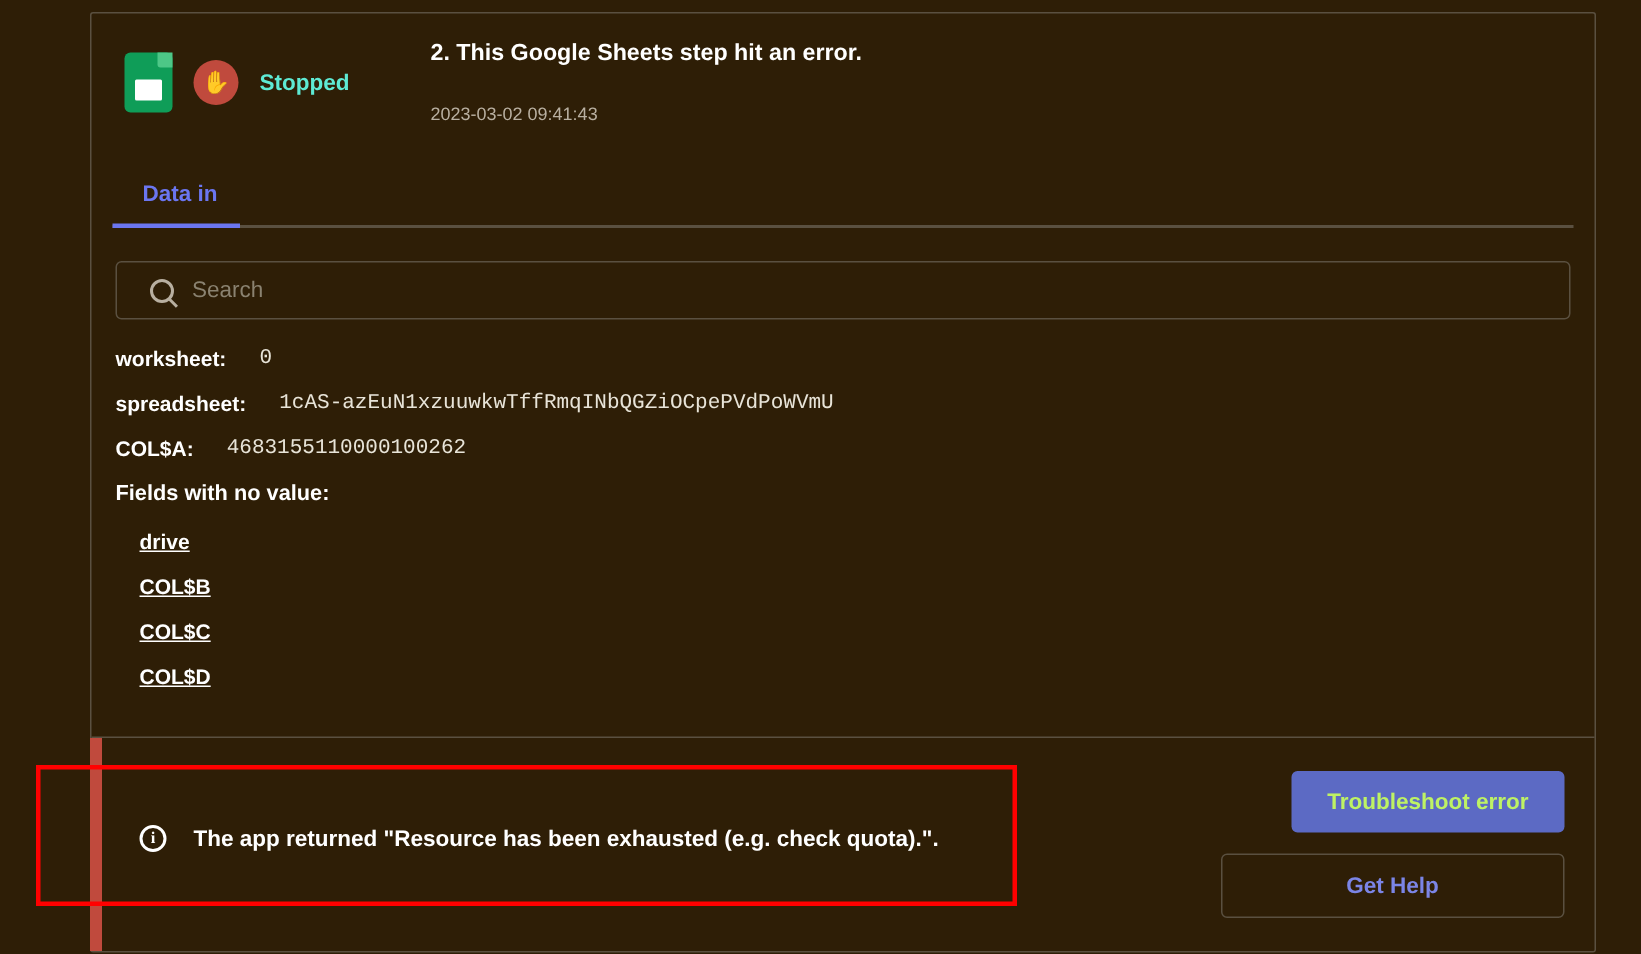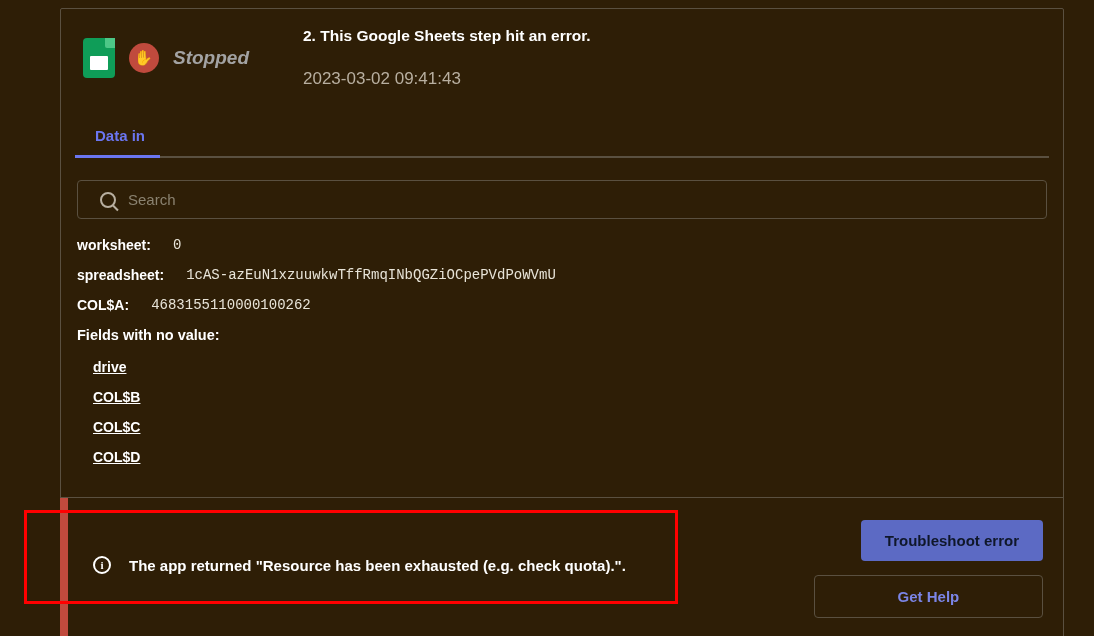--- a/index.html
+++ b/index.html
@@ -66,40 +66,39 @@
       background: #c04a3d;
       border-radius: 50%;
       display: flex;
       align-items: center;
       justify-content: center;
       color: #fff;
       font-size: 15px;
     }
     
     .status-text {
-      color: #a3a3a3;
+      color: #5eead4;
       font-weight: 600;
-      font-size: 19px;
-      font-style: italic;
+      font-size: 15px;
     }
     
     .header-content {
       margin-left: 40px;
     }
     
     .step-title {
       color: #fff;
       font-weight: 700;
       font-size: 15.5px;
       margin-bottom: 24px;
     }
     
     .timestamp {
       color: #b8afa0;
-      font-size: 17px;
+      font-size: 12px;
     }
     
     .tabs {
       position: relative;
     }
     
     .tab {
       display: inline-block;
       padding: 20px 30px 14px 34px;
       color: #6b76f0;
@@ -269,21 +268,21 @@
       font-size: 15px;
       font-weight: 600;
       cursor: pointer;
       border: none;
       min-width: 172px;
       text-align: center;
     }
     
     .btn-primary {
       background: #5c6ac4;
-      color: #0f172a;
+      color: #bef264;
       margin-left: 47px;
     }
     
     .btn-secondary {
       background: transparent;
       border: 1px solid #5a5040;
       color: #7b85e6;
     }
     
     .red-highlight {

